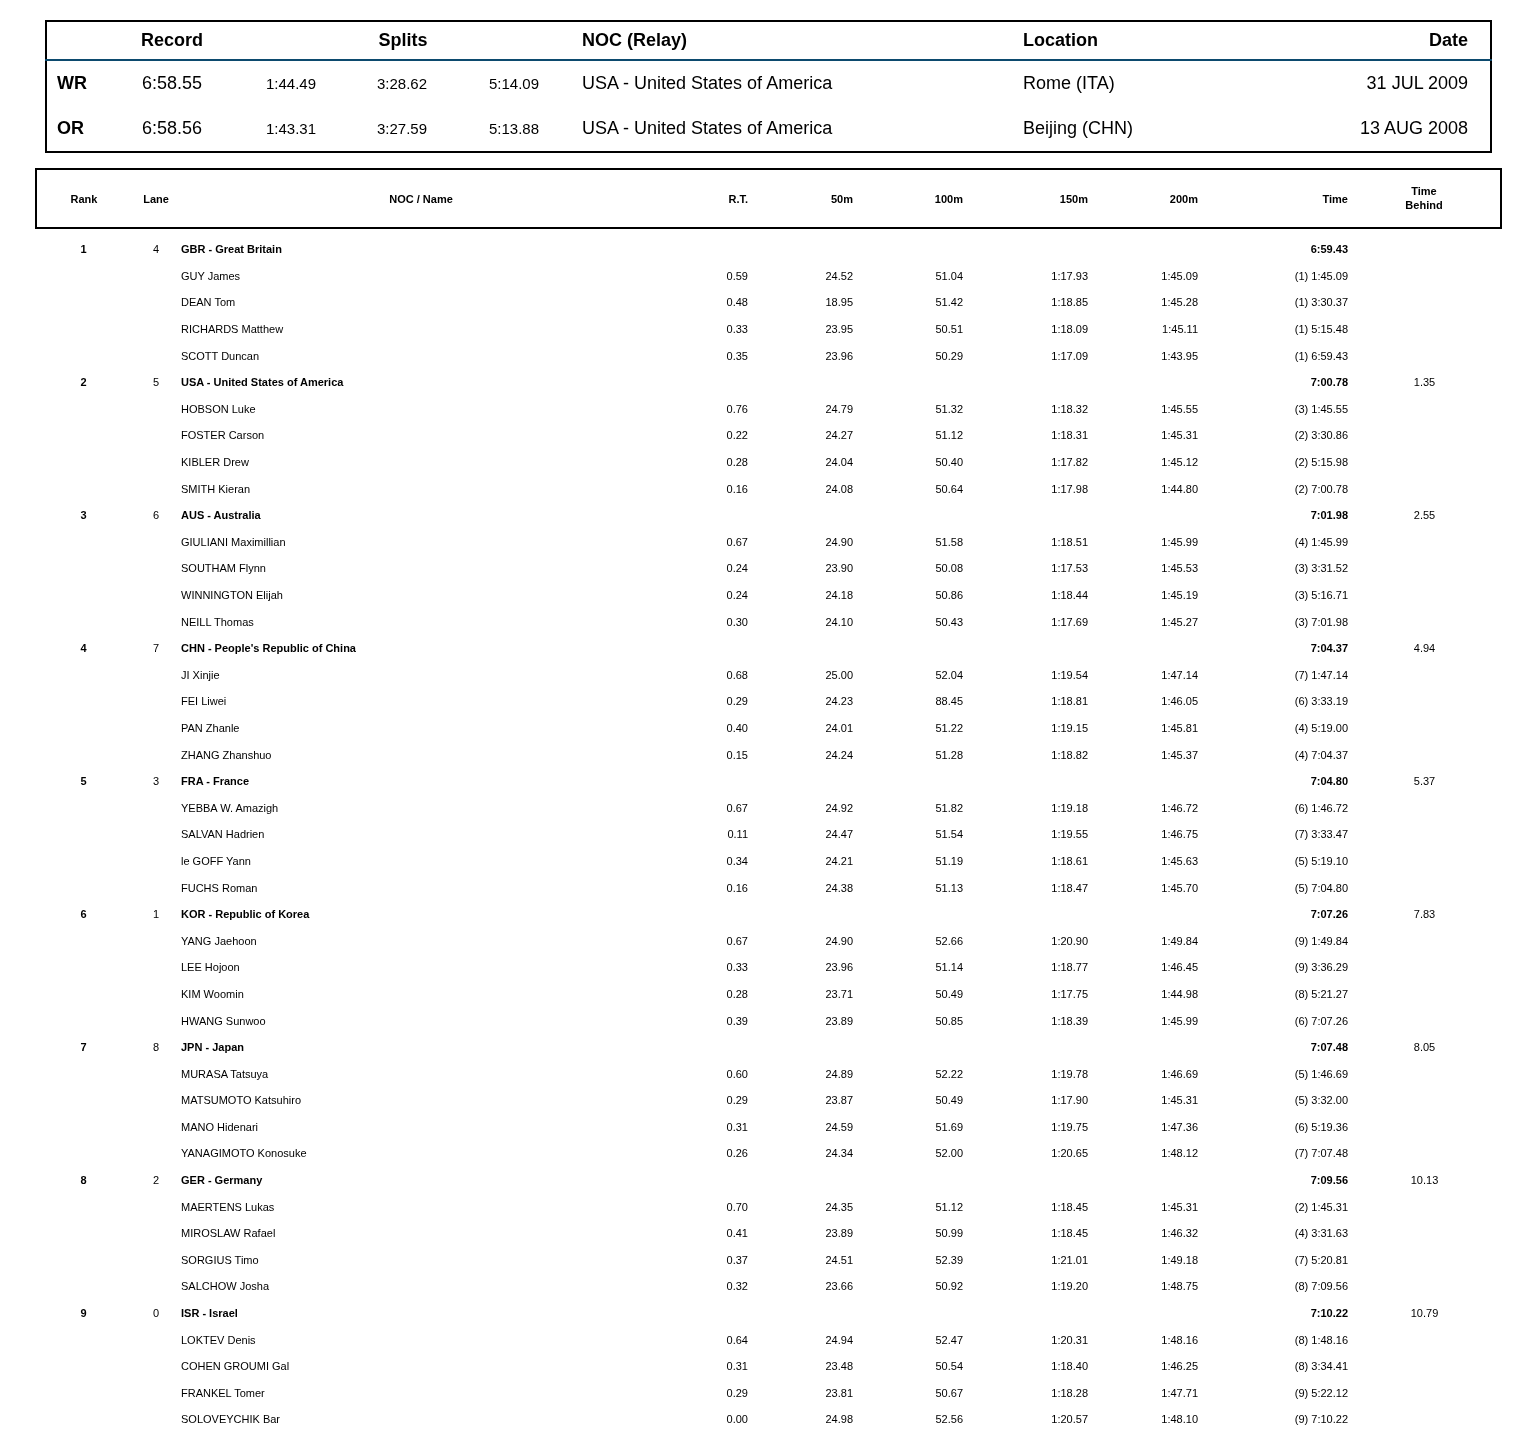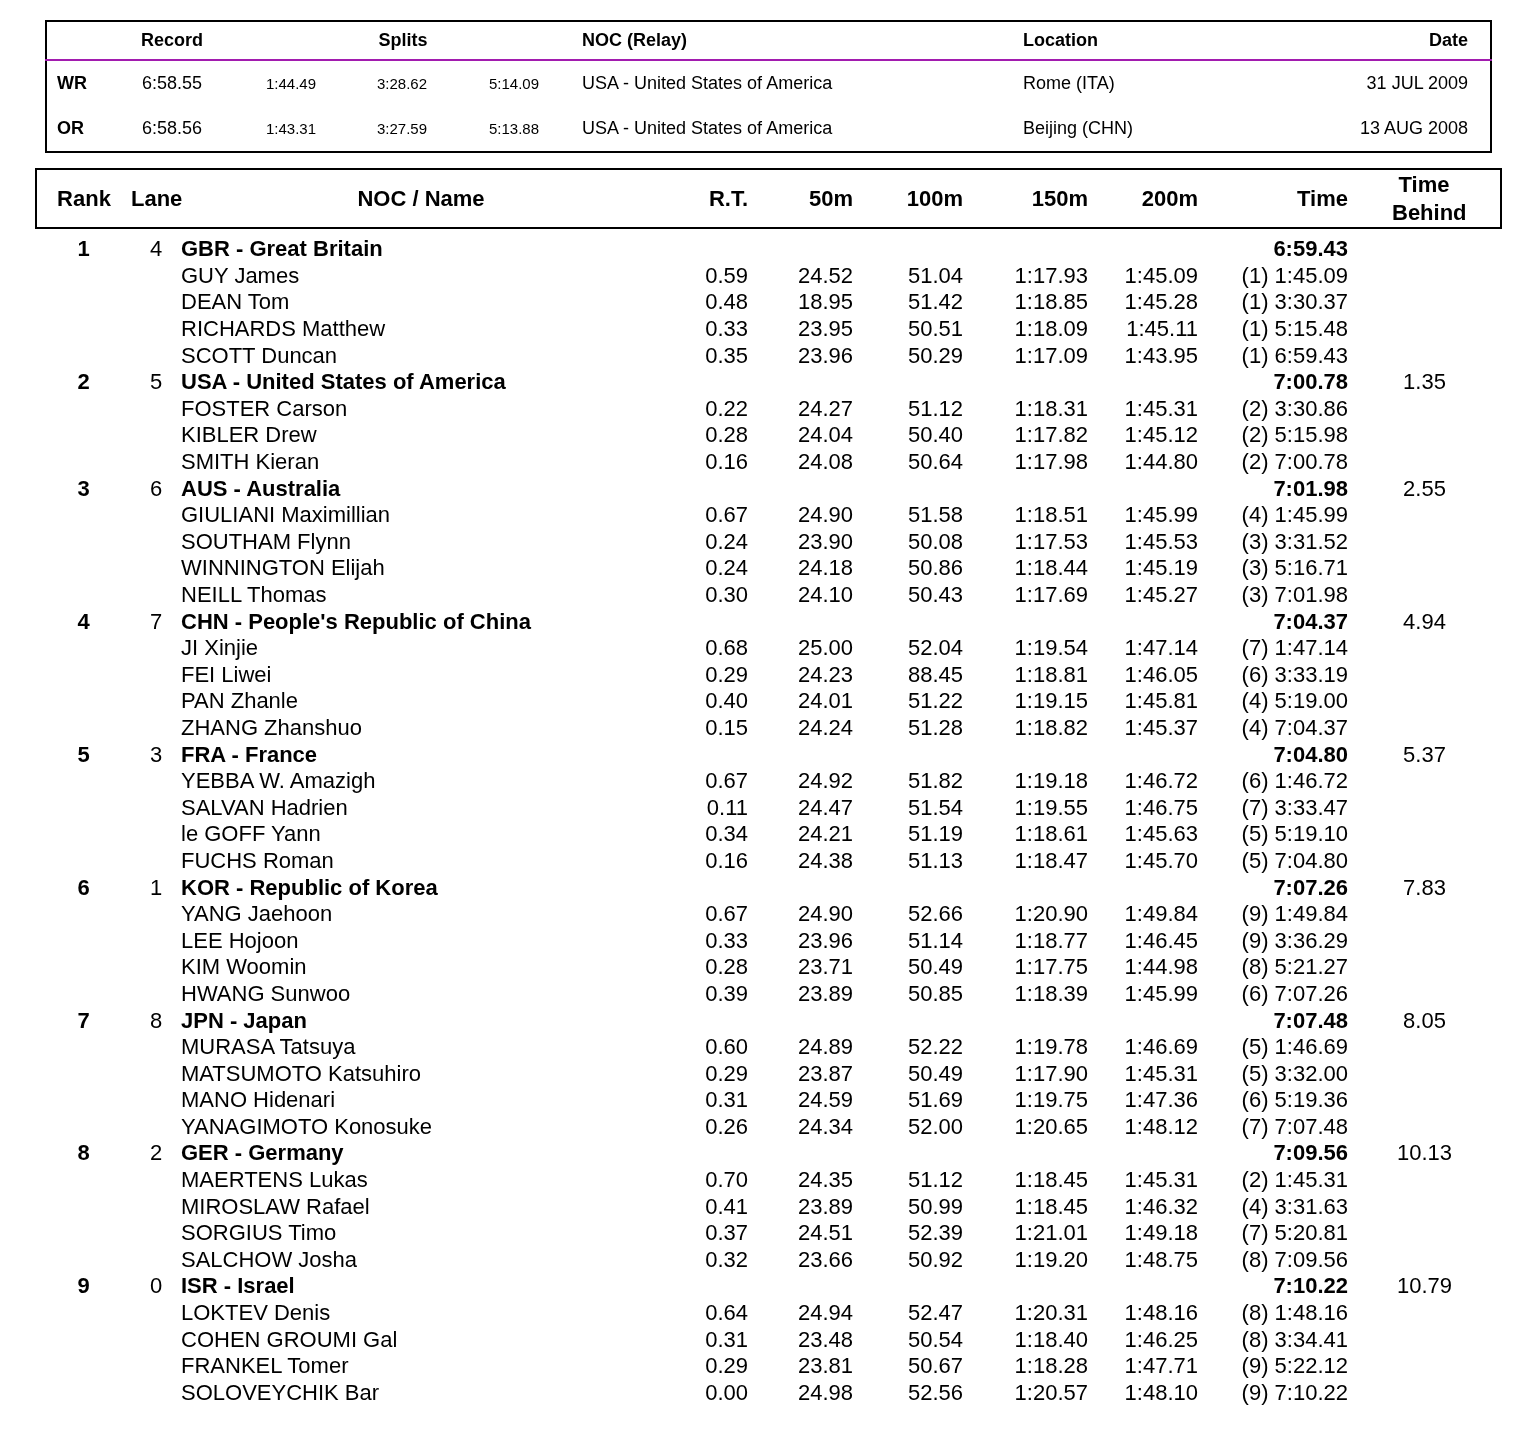--- a/index.html
+++ b/index.html
@@ -19,42 +19,42 @@
     position: absolute;
     left: 45px;
     top: 20px;
     width: 1445px;
     border-collapse: collapse;
     border: 2px solid #000;
     table-layout: fixed;
     font-size: 18px;
   }
   table.records th {
-    border-bottom: 2px solid #a21caf;
+    border-bottom: 2px solid #0c4a6e;
     font-weight: bold;
     text-align: center;
     height: 39px;
     padding: 0;
   }
   table.records td { height: 31px; padding: 12px; text-align: center; white-space: nowrap; }
   table.records .lbl  { text-align: left; padding-left: 10px; font-weight: bold; }
   table.records td.sp { font-size: 15px; }
   table.records .noc  { text-align: left; padding-left: 12px; }
   table.records .loc  { text-align: left; padding-left: 2px; }
   table.records .date { text-align: right; padding-right: 22px; }
 
   
   table.results {
     position: absolute;
     left: 35px;
     top: 168px;
     width: 1465px;
     border-collapse: collapse;
     table-layout: fixed;
-    font-size: 22px;
+    font-size: 11px;
   }
   table.results thead th {
     height: 59px;
     vertical-align: middle;
     border-top: 2px solid #000;
     border-bottom: 2px solid #000;
     font-weight: bold;
     padding: 0;
   }
   table.results thead th:first-child { border-left: 2px solid #000; }
@@ -217,20 +217,32 @@
         <td class="ar"></td>
         <td class="ar"></td>
         <td class="ar"></td>
         <td class="ar"></td>
         <td class="ar b">7:00.78</td>
         <td class="ac">1.35</td>
       </tr>
       <tr>
         <td></td>
         <td></td>
+        <td class="swim-name">HOBSON Luke</td>
+        <td class="ar">0.76</td>
+        <td class="ar">24.79</td>
+        <td class="ar">51.32</td>
+        <td class="ar">1:18.32</td>
+        <td class="ar">1:45.55</td>
+        <td class="ar">(3) 1:45.55</td>
+        <td></td>
+      </tr>
+      <tr>
+        <td></td>
+        <td></td>
         <td class="swim-name">FOSTER Carson</td>
         <td class="ar">0.22</td>
         <td class="ar">24.27</td>
         <td class="ar">51.12</td>
         <td class="ar">1:18.31</td>
         <td class="ar">1:45.31</td>
         <td class="ar">(2) 3:30.86</td>
         <td></td>
       </tr>
       <tr>

